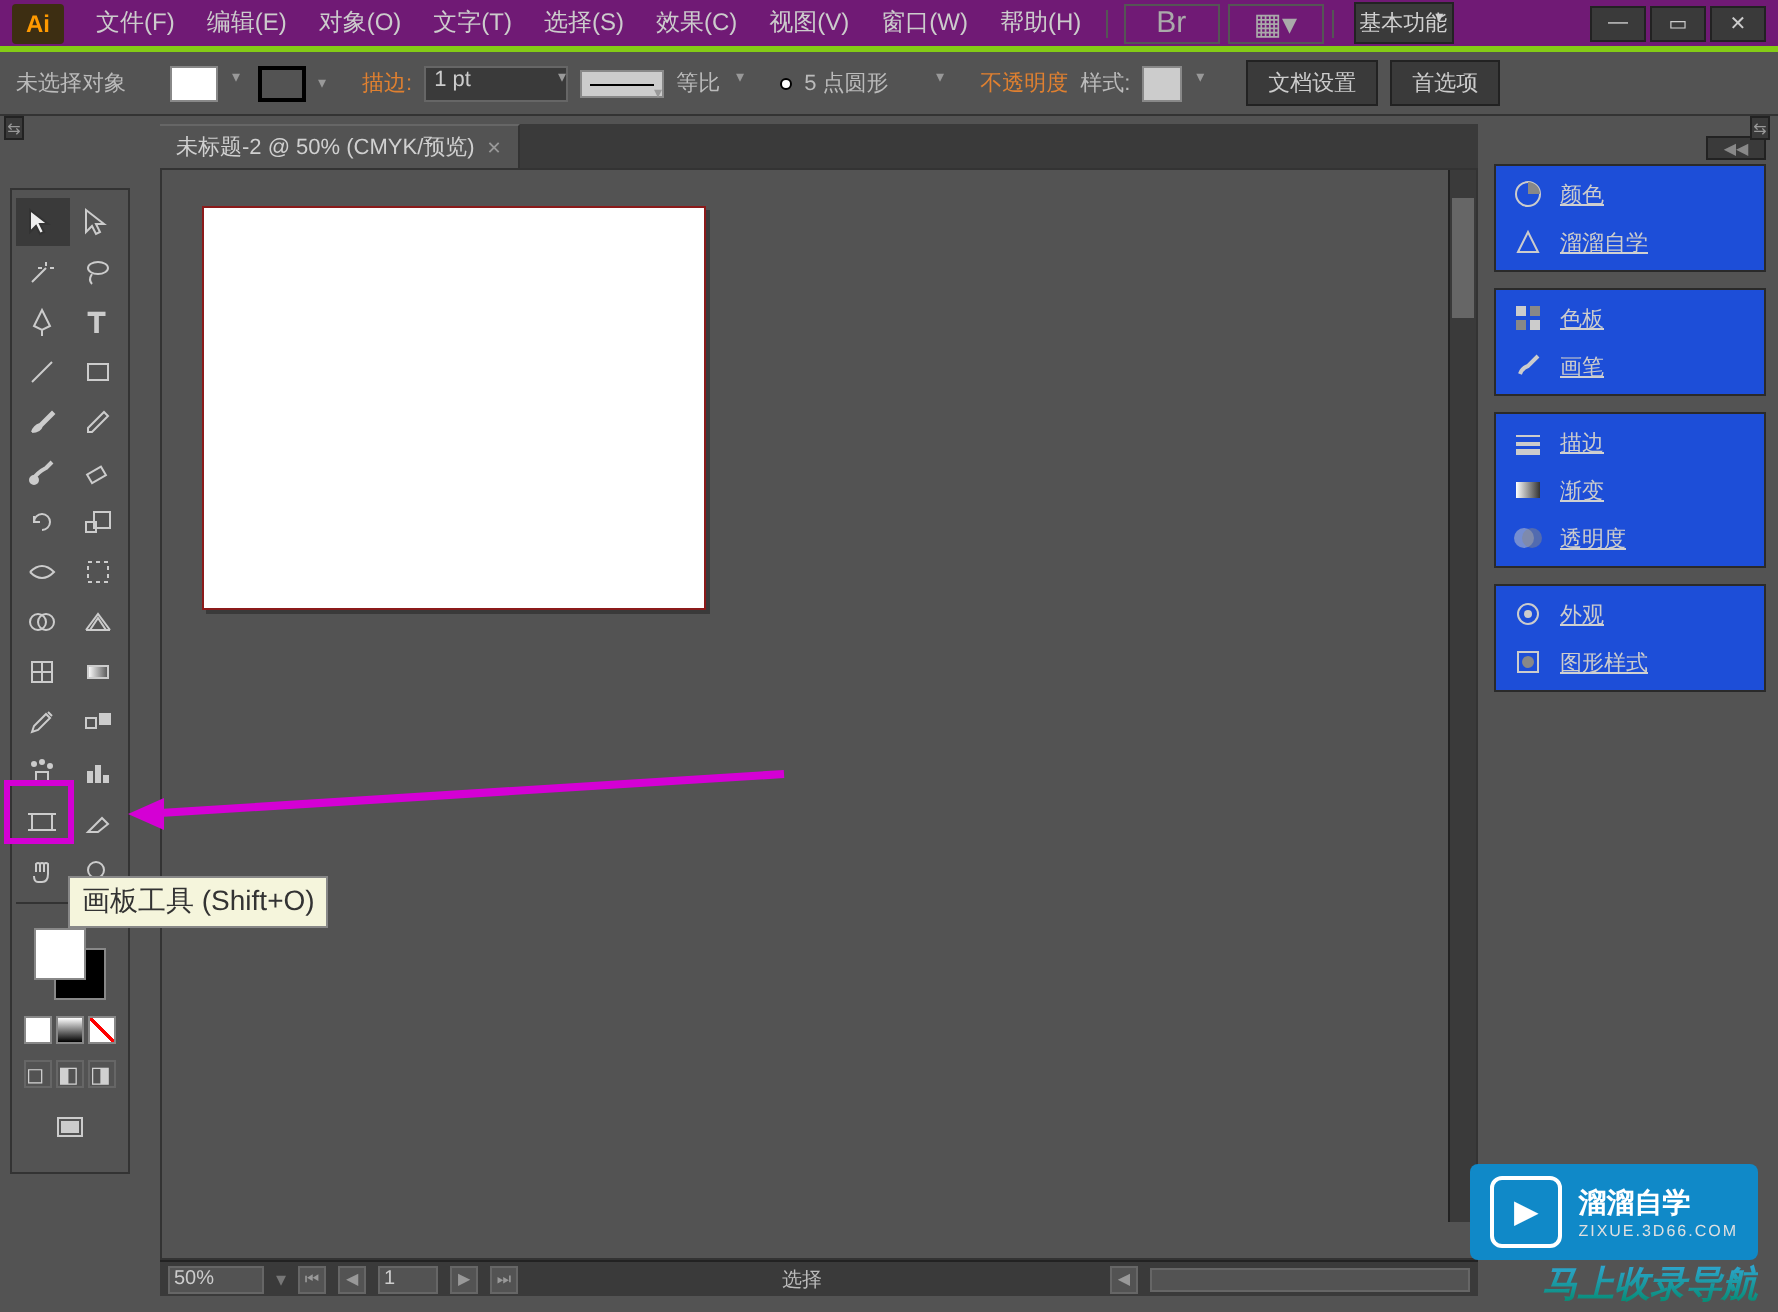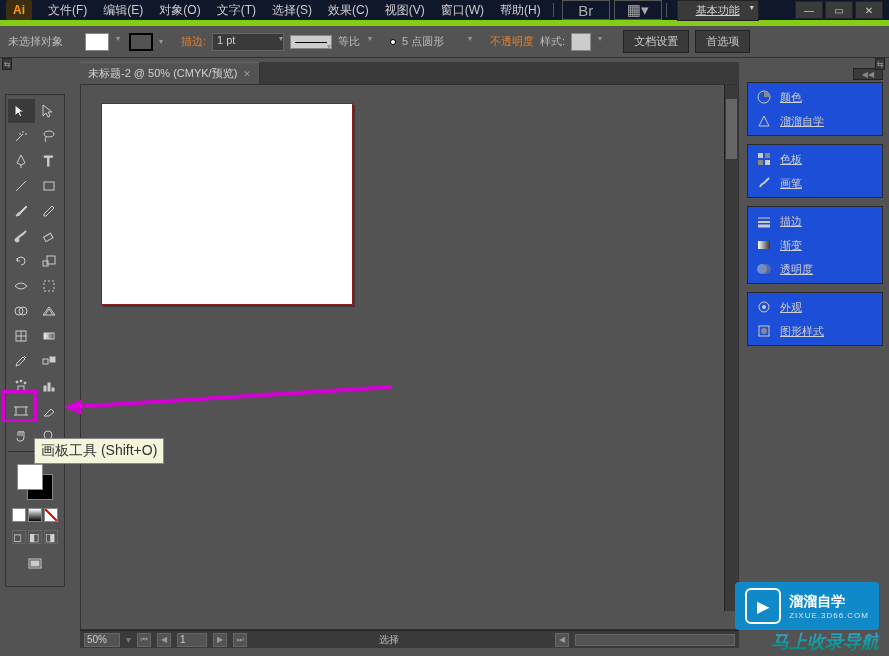--- a/index.html
+++ b/index.html
@@ -1,25 +1,25 @@
 <!DOCTYPE html>
 <html><head>
 <meta charset="utf-8">
 <style>
 * { margin: 0; padding: 0; box-sizing: border-box; font-family: "Microsoft YaHei", sans-serif; }
 body { background: #535353; color: #d0d0d0; font-size: 11px; width: 889px; height: 656px; overflow: hidden; position: relative; }
 
-.titlebar { height: 26px; background: #0f172a; display: flex; align-items: center; padding: 0 6px; border-bottom: 6px solid #84cc16; }
+.titlebar { height: 26px; background: #701a75; display: flex; align-items: center; padding: 0 6px; border-bottom: 3px solid #84cc16; }
 .ai-logo { width: 26px; height: 20px; background: #3d2e12; color: #ff9a00; font-weight: bold; font-size: 12px; display: flex; align-items: center; justify-content: center; border-radius: 2px; margin-right: 8px; }
 .menu-item { padding: 4px 8px; cursor: default; color: #ccc; font-size: 12px; }
 .menu-sep { width: 1px; height: 14px; background: #555; margin: 0 4px; }
 .menu-icon-btn { width: 48px; height: 20px; border: 1px solid #555; margin-left: 4px; display: flex; align-items: center; justify-content: center; color: #aaa; font-size: 15px; }
 .win-controls { margin-left: auto; display: flex; }
 .win-btn { width: 28px; height: 18px; background: #3a3a3a; margin-left: 2px; display: flex; align-items: center; justify-content: center; font-size: 10px; color: #ccc; border: 1px solid #222; }
-.workspace-switcher { padding: 2px 18px; background: #3a3a3a; border: 1px solid #222; margin-left: 6px; font-size: 11px; position: relative; text-decoration: underline; }
+.workspace-switcher { padding: 2px 2px; background: #3a3a3a; border: 1px solid #222; margin-left: 6px; font-size: 11px; position: relative; }
 .workspace-switcher::after { content: "▾"; position: absolute; right: 4px; font-size: 8px; }
 
 .control-bar { height: 32px; background: #535353; display: flex; align-items: center; padding: 0 8px; gap: 6px; border-bottom: 1px solid #333; font-size: 11px; }
 .cb-label { color: #bbb; }
 .cb-swatch { width: 24px; height: 18px; background: #fff; border: 1px solid #888; display: inline-flex; position: relative; }
 .cb-swatch::after { content: "▾"; position: absolute; right: -12px; font-size: 8px; color: #999; }
 .cb-stroke-sw { width: 24px; height: 18px; border: 2px solid #000; background: transparent; box-shadow: inset 0 0 0 3px #535353; display: inline-block; position: relative; margin-left: 14px; }
 .cb-stroke-sw::after { content: "▾"; position: absolute; right: -12px; top: 2px; font-size: 8px; color: #999; }
 .cb-orange { color: #e08030; }
 .cb-input { background: #3a3a3a; border: 1px solid #666; color: #ccc; height: 18px; padding: 0 4px; font-size: 11px; }
@@ -48,21 +48,21 @@
 .mini-swatches { display: flex; gap: 2px; justify-content: center; padding: 2px; }
 .mini-sw { width: 14px; height: 14px; border: 1px solid #888; }
 
 .doc-area { position: absolute; left: 80px; top: 62px; right: 150px; bottom: 8px; background: #535353; display: flex; flex-direction: column; }
 .doc-tab-bar { height: 22px; background: #3a3a3a; display: flex; align-items: flex-end; }
 .doc-tab { background: #535353; padding: 3px 8px; font-size: 11px; border-top: 1px solid #666; border-right: 1px solid #333; display: flex; align-items: center; gap: 6px; }
 .doc-tab .close { font-size: 9px; color: #999; }
 .canvas-wrap { flex: 1; background: #535353; position: relative; overflow: hidden; border: 1px solid #333; }
 .artboard { position: absolute; left: 20px; top: 18px; width: 252px; height: 202px; background: #fff; border: 1px solid #8b1a1a; box-shadow: 2px 2px 0 rgba(0,0,0,0.3); }
 .status-bar { height: 18px; background: #3a3a3a; display: flex; align-items: center; gap: 6px; padding: 0 4px; font-size: 10px; color: #bbb; border-top: 1px solid #222; }
-.status-input { background: #535353; border: 1px solid #666; color: #ccc; width: 36px; height: 14px; font-size: 10px; padding: 0 2px; }
+.status-input { background: #535353; border: 1px solid #666; color: #ccc; width: 48px; height: 14px; font-size: 10px; padding: 0 2px; }
 .nav-btn { width: 14px; height: 14px; background: #535353; border: 1px solid #666; color: #999; font-size: 8px; display: flex; align-items: center; justify-content: center; }
 .scrollbar-v { position: absolute; right: 0; top: 0; bottom: 18px; width: 14px; background: #3a3a3a; border-left: 1px solid #222; }
 .scrollbar-v .thumb { position: absolute; top: 14px; left: 1px; right: 1px; height: 60px; background: #666; }
 
 .arrow-annotation { position: absolute; left: 62px; top: 385px; width: 340px; height: 36px; pointer-events: none; z-index: 20; }
 
 .tooltip { position: absolute; left: 34px; top: 438px; background: #f5f5dc; color: #333; border: 1px solid #888; padding: 3px 6px; font-size: 14px; z-index: 30; }
 
 .panel-strip { position: absolute; right: 6px; top: 82px; width: 136px; background: #535353; }
 .panel-group { background: #1d4ed8; border: 1px solid #2a2a2a; margin-bottom: 8px; padding: 2px 0; text-decoration: underline; }

